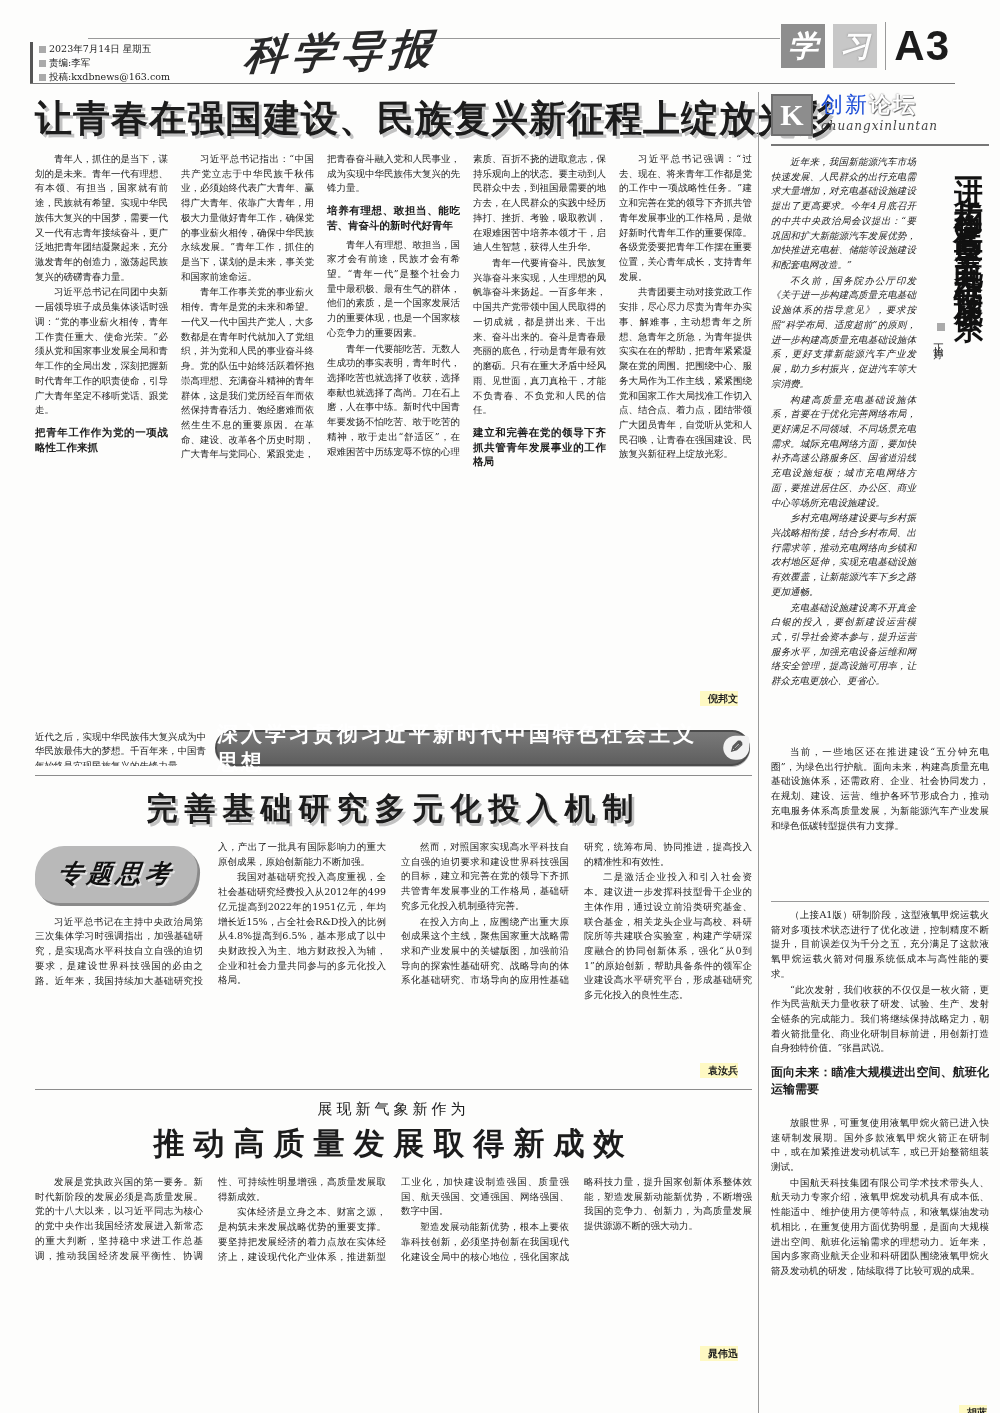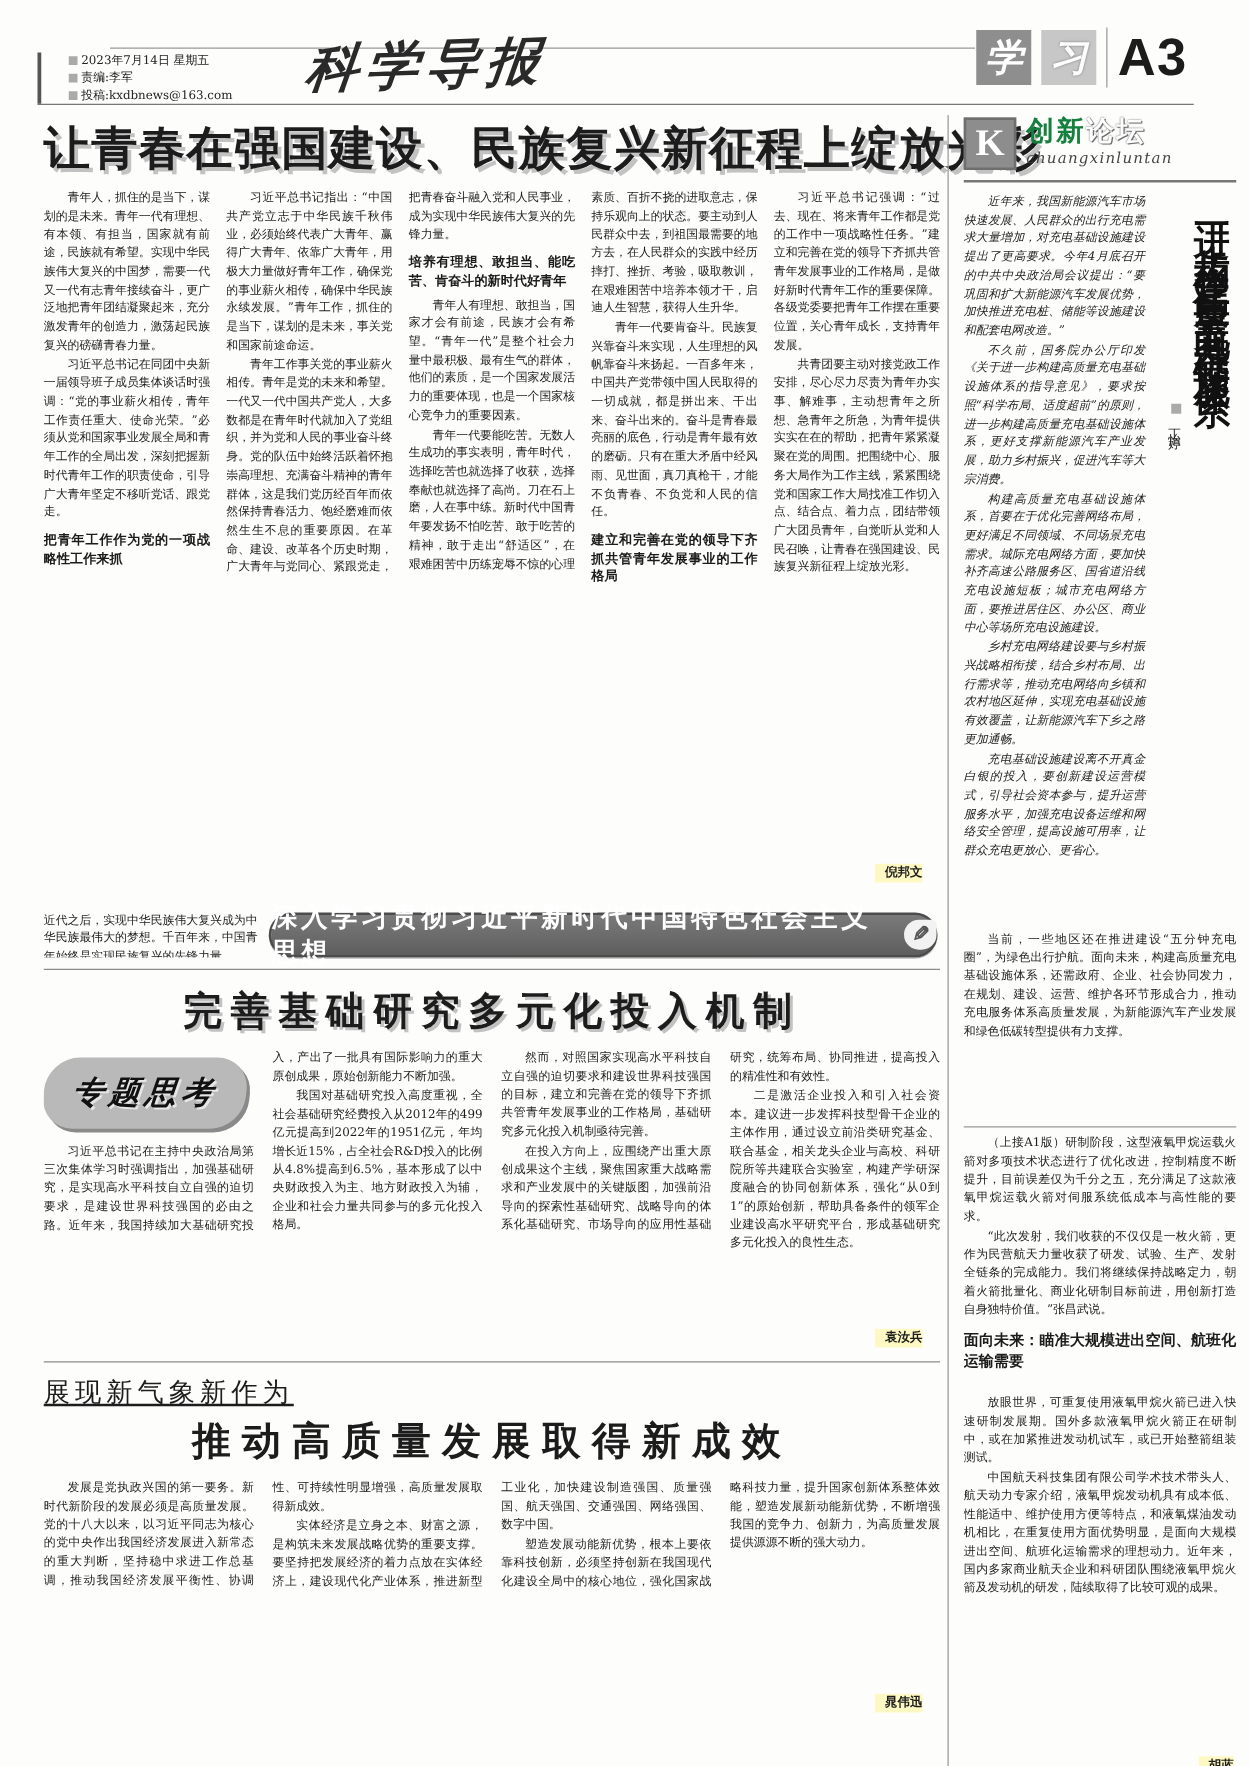--- a/index.html
+++ b/index.html
@@ -7,21 +7,21 @@
   .page {
     width:1000px; height:1413px; margin:0 auto; background:#fdfdfc;
     font-family:"DejaVu Serif","Liberation Serif",serif; color:#1c1c1c;
     position:relative; overflow:hidden; padding:18px 10px 0 0;
   }
   .hs { font-family:"Liberation Sans","DejaVu Sans",sans-serif; }
 
   
   .hdr { position:relative; height:66px; margin:0 35px 0 30px; border-bottom:1px solid #777; }
   .hdr-rule { position:absolute; left:58px; right:175px; top:20px; border-top:1px solid #999; }
-  .hdr-info { position:absolute; left:0; top:24px; width:180px; border-left:3px solid #555; padding-left:22px;
+  .hdr-info { position:absolute; left:0; top:24px; width:180px; border-left:3px solid #555; padding-left:6px;
               font-size:9.5px; line-height:1.45; color:#222; }
   .hdr-info .row { white-space:nowrap; }
   .sq { display:inline-block; width:7px; height:7px; background:#aaa; margin-right:3px; vertical-align:middle; }
   .masthead { position:absolute; left:215px; top:6px; font-size:42px; font-weight:bold; font-style:italic;
               letter-spacing:6px; transform:skewX(-8deg) rotate(-2deg); color:#2a2a2a; }
   .hdr-right { position:absolute; right:5px; top:4px; display:flex; align-items:center; gap:8px; }
   .sec-box { width:44px; height:44px; display:flex; align-items:center; justify-content:center;
              font-size:30px; font-weight:bold; font-style:italic; }
   .sec-box.b1 { background:#8e8e8e; color:#fff; }
   .sec-box.b2 { background:#c7c7c7; color:#fdfdfd; text-shadow:0 0 2px #777; }
@@ -65,34 +65,34 @@
   .feature-body { column-count:4; column-gap:15px; height:240px; overflow:hidden; position:relative;
                   font-size:9.5px; line-height:1.55; text-align:justify; }
   .topic-label { break-inside:avoid; background:#b9b9b9; border-radius:26px; padding:9px 4px;
                  margin:6px 6px 12px 0; text-align:center; transform:skewX(-6deg);
                  box-shadow:3px 3px 0 #8a8a8a; }
   .topic-label span { font-size:25px; font-weight:900; font-style:italic; letter-spacing:4px;
                       color:#111; text-shadow:2px 2px 0 #e6e6e6; }
 
   
   .bottom { position:relative; }
-  .kicker { font-size:21px; letter-spacing:4px; margin:10px 0 4px;text-decoration:underline; }
+  .kicker { text-align:center; font-size:15px; letter-spacing:4px; margin:10px 0 4px; }
   .bottom-headline { text-align:center; font-size:31px; font-weight:900; letter-spacing:9px; margin-bottom:10px; }
   .bottom-body { column-count:4; column-gap:15px; height:188px; overflow:hidden; position:relative;
                  font-size:9.5px; line-height:1.55; text-align:justify; }
 
   
   .sb-header { display:flex; align-items:flex-start; gap:8px; border-bottom:2px solid #777;
                padding-bottom:8px; position:relative; }
   .k-logo { width:42px; height:42px; background:#8d8d8d; color:#fff; display:flex; align-items:center;
             justify-content:center; font-size:30px; font-weight:bold; font-family:"Liberation Serif",serif;
             border:2px solid #6f6f6f; }
   .sb-title-wrap { line-height:1; }
   .sb-title { font-size:22px; letter-spacing:2px; }
-  .sb-title .t1 { font-weight:700; color:#15803d; }
+  .sb-title .t1 { font-weight:400; color:#1d4ed8; }
   .sb-title .t2 { font-weight:900; color:#fff; text-shadow:0 0 1.5px #555, 1px 1px 0 #777; }
   .sb-pinyin { font-style:italic; font-size:12px; color:#444; margin-top:4px; letter-spacing:1px; }
   .sb-top { display:flex; height:586px; overflow:hidden; margin-top:9px; }
   .sb-text { flex:1; font-size:9.5px; line-height:1.55; text-align:justify; overflow:hidden; padding-right:7px;font-style:italic; }
   .vstrip { width:66px; display:flex; justify-content:flex-end; }
   .vbyline { writing-mode:vertical-rl; text-orientation:upright; font-size:10px; color:#222;
              margin-top:168px; letter-spacing:3px; }
   .vbyline .sq { width:8px; height:8px; margin:0 0 4px 0; }
   .vheadline { writing-mode:vertical-rl; text-orientation:upright; font-family:"Liberation Sans",sans-serif;
                font-size:29px; font-weight:bold; letter-spacing:9px; margin-left:4px; color:#111; }

